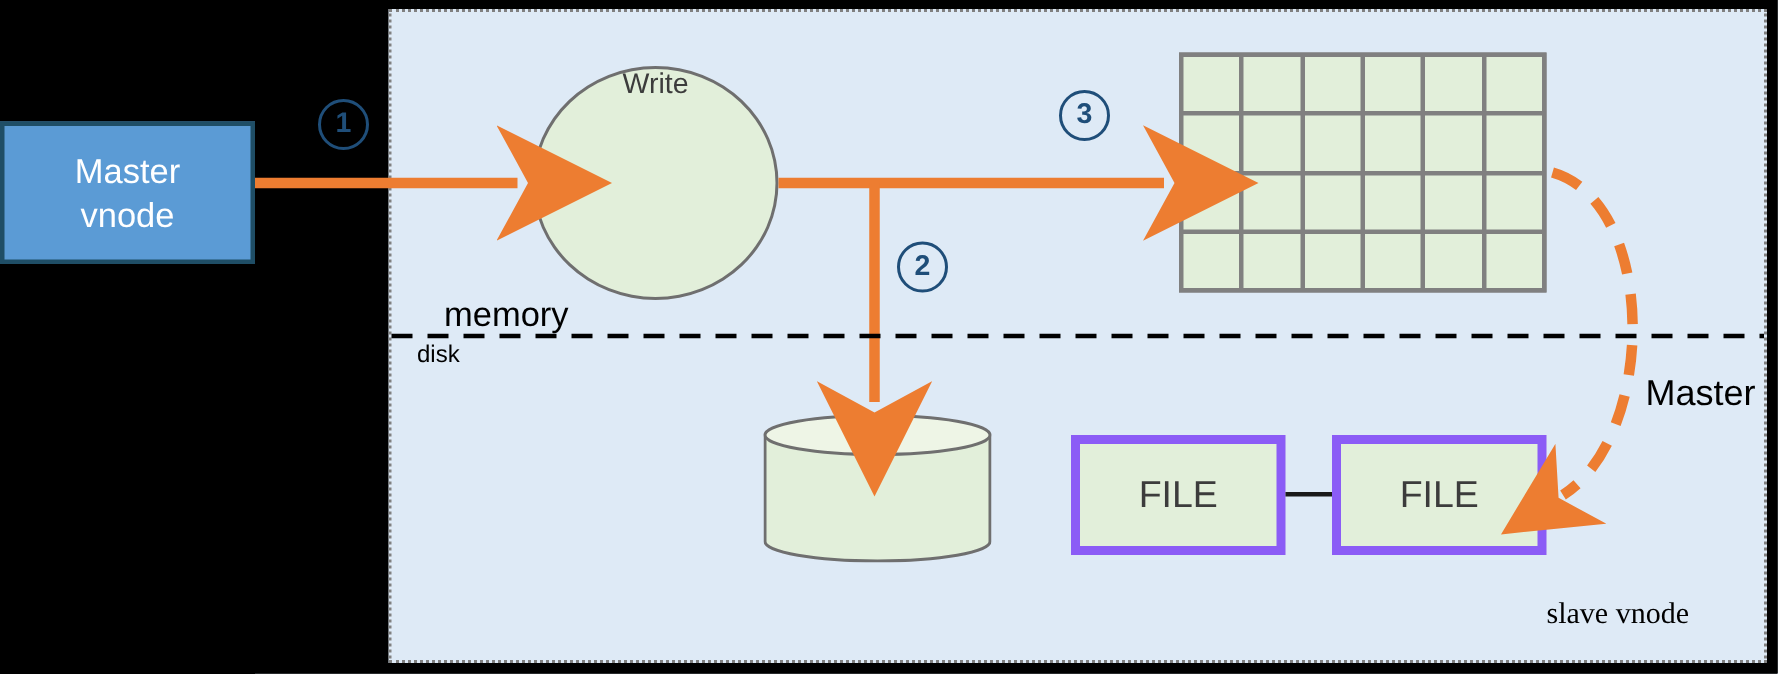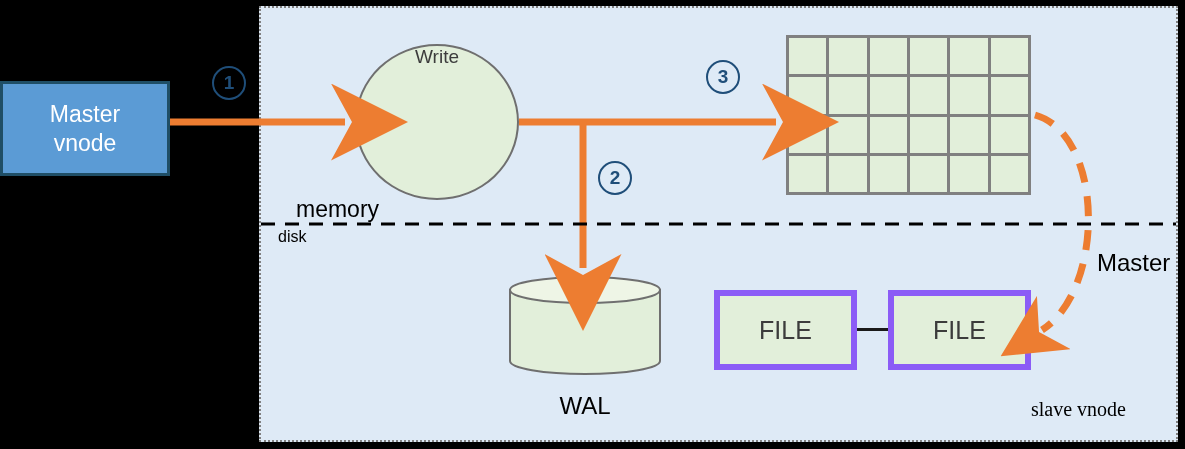--- a/index.html
+++ b/index.html
@@ -235,21 +235,20 @@
     <div class="cell"></div>
     <div class="cell"></div>
   </div>
 
   <div id="wal-cylinder">
     <svg width="152" height="99" viewBox="0 0 152 99">
       <path d="M1,14 L1,85 A75,13 0 0 0 151,85 L151,14 Z" fill="#e2efda" stroke="#6f6f6f" stroke-width="2"></path>
       <ellipse cx="76" cy="14" rx="75" ry="13" fill="#eef5e6" stroke="#6f6f6f" stroke-width="2"></ellipse>
     </svg>
   </div>
-  <div id="wal-label">WAL</div>
 
   <div id="file-box-1" class="file-box">
     <span>FILE</span>
   </div>
   <div id="file-connector"></div>
   <div id="file-box-2" class="file-box">
     <span>FILE</span>
   </div>
 
   <div id="step-1" class="step-circle">1</div>

